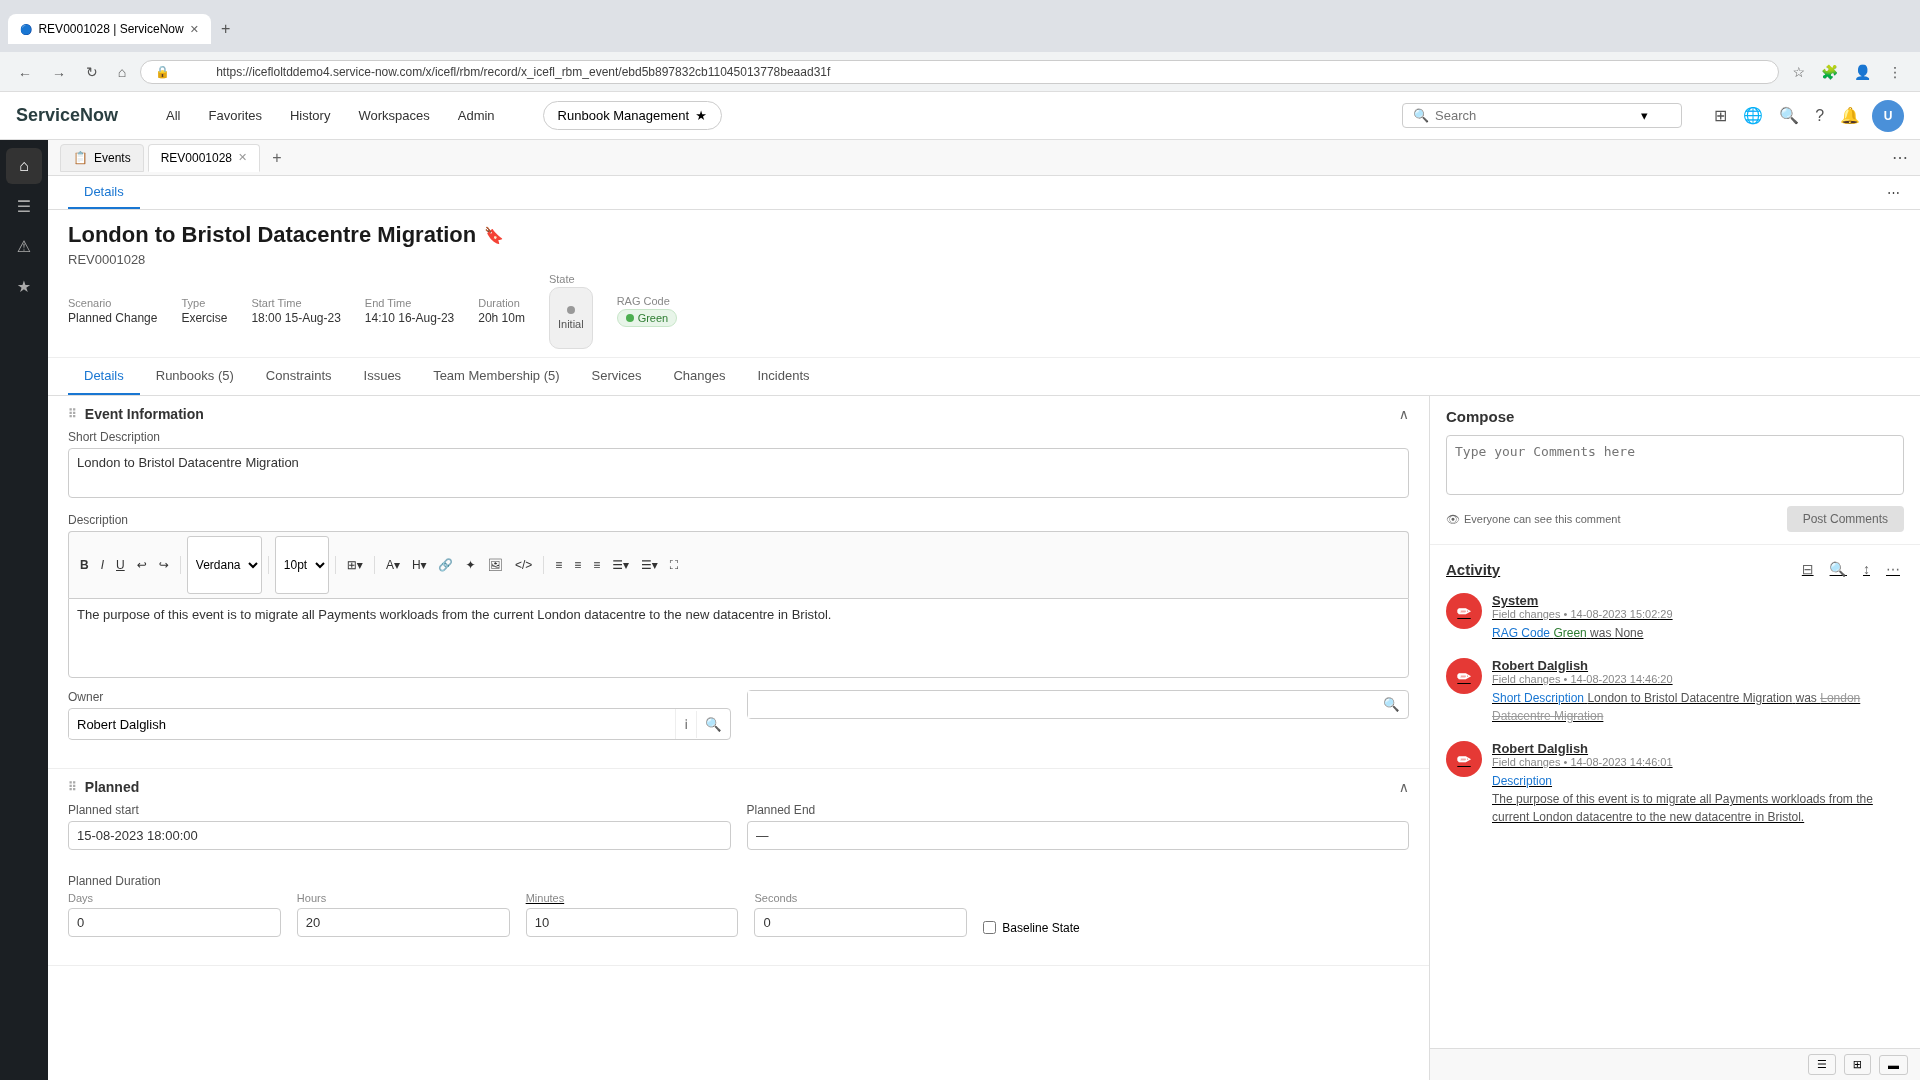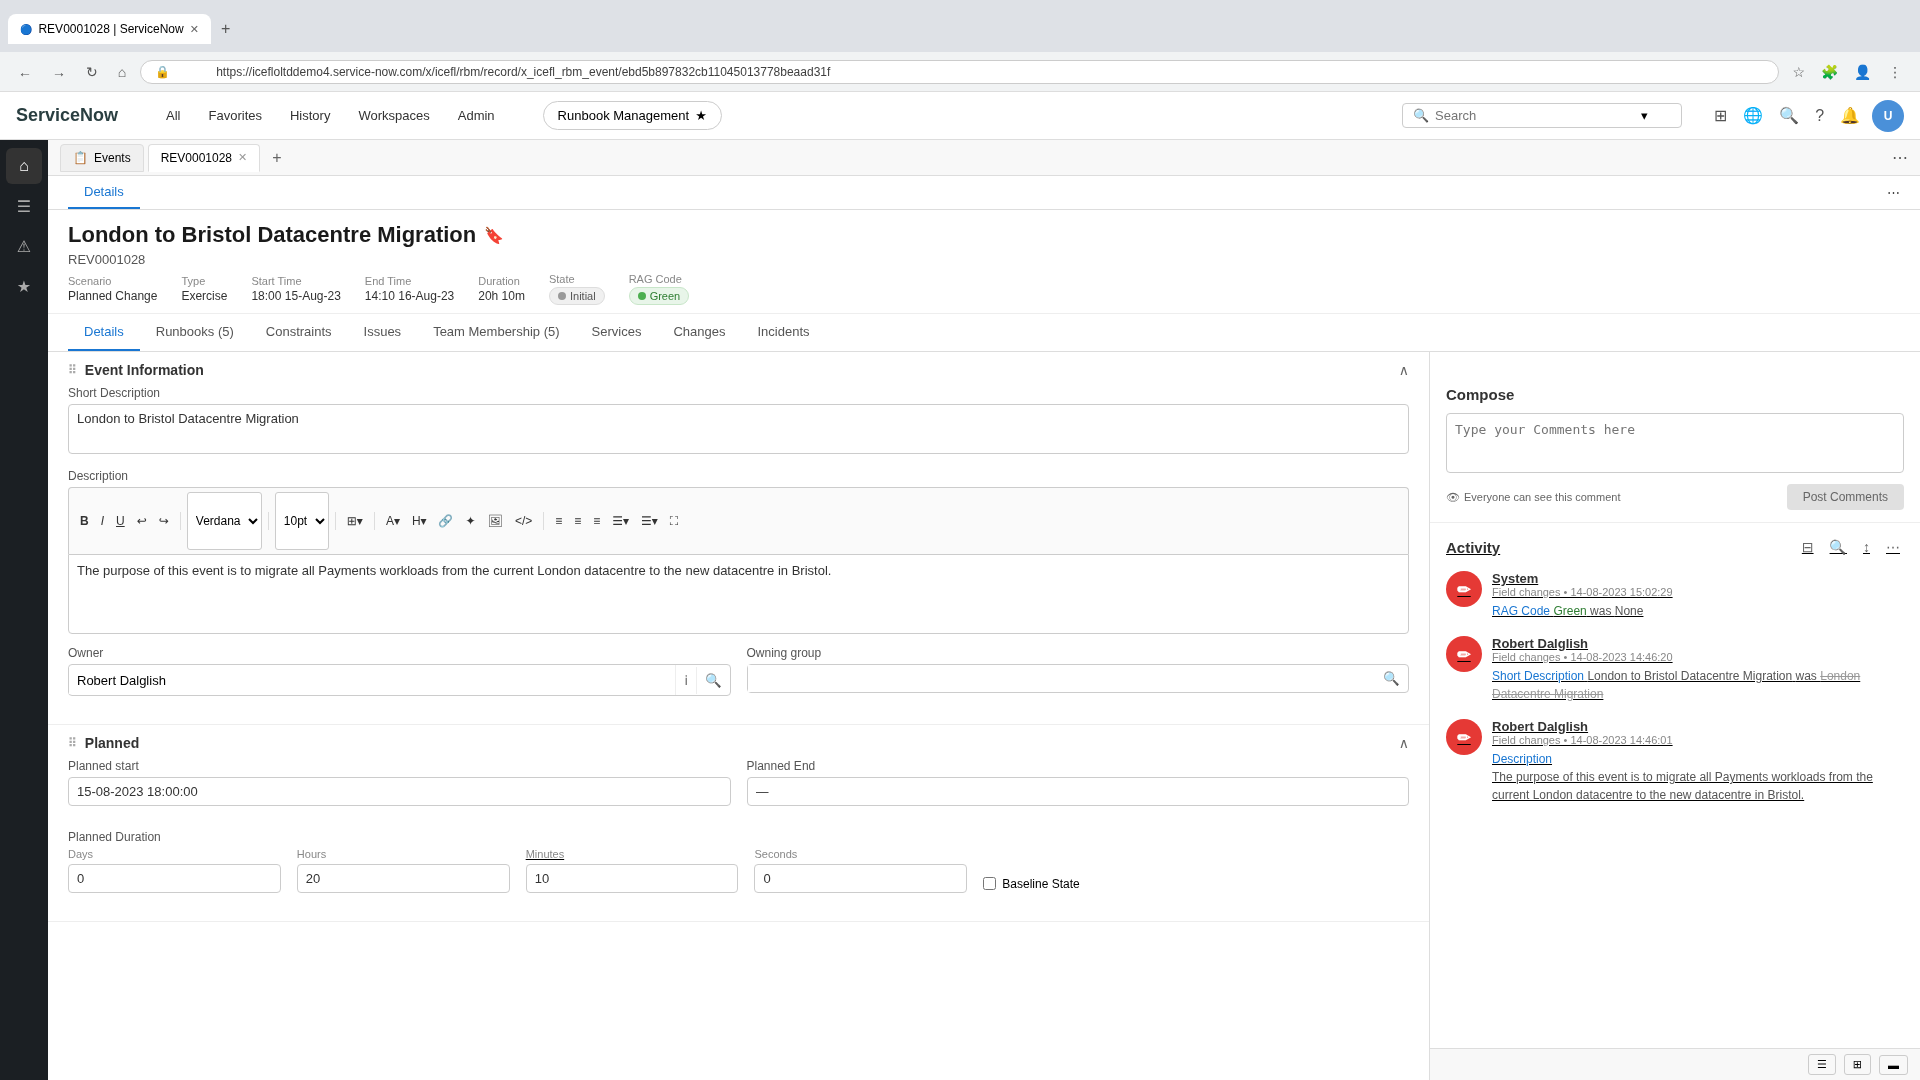--- a/index.html
+++ b/index.html
@@ -52,21 +52,21 @@
     .sn-page-tab-add { background: none; border: none; cursor: pointer; font-size: 16px; color: #666; padding: 4px 8px; }
     .sn-tab-morebutton { margin-left: auto; background: none; border: none; cursor: pointer; font-size: 16px; color: #555; }
     .sn-record-header { padding: 12px 20px 8px; background: white; border-bottom: 1px solid #eee; }
     .sn-record-title-row { display: flex; align-items: center; justify-content: space-between; margin-bottom: 4px; }
     .sn-record-title { font-size: 22px; font-weight: 600; color: #1a1a1a; display: flex; align-items: center; gap: 8px; }
     .sn-record-id { font-size: 13px; color: #555; margin-bottom: 6px; }
     .sn-record-meta { display: flex; align-items: center; gap: 24px; font-size: 12px; color: #555; }
     .sn-meta-item { display: flex; flex-direction: column; gap: 2px; }
     .sn-meta-label { color: #888; font-size: 11px; }
     .sn-meta-value { color: #333; font-size: 12px; }
-    .sn-state-badge { display: flex; align-items: center; gap: 4px; background: #f0f0f0; border-radius: 10px; padding: 2px 8px; font-size: 11px; border: 1px solid #ddd; }
+    .sn-state-badge { display: flex; align-items: center; gap: 4px; background: #f0f0f0; border-radius: 10px; padding: 18px 8px; font-size: 11px; border: 1px solid #ddd; flex-direction: column; }
     .sn-green-badge { display: flex; align-items: center; gap: 4px; background: #e8f5e9; border-radius: 10px; padding: 2px 8px; font-size: 11px; border: 1px solid #c8e6c9; color: #2e7d32; }
     .dot-green { width: 8px; height: 8px; border-radius: 50%; background: #4caf50; }
     .dot-gray { width: 8px; height: 8px; border-radius: 50%; background: #999; }
     
     
     .sn-action-buttons { display: flex; gap: 8px; align-items: center; }
     .sn-btn { padding: 7px 16px; border-radius: 4px; font-size: 13px; cursor: pointer; font-weight: 500; border: none; }
     .sn-btn-approve { background: #1976d2; color: white; }
     .sn-btn-overview { background: #1976d2; color: white; }
     .sn-btn-planner { background: #1976d2; color: white; }
@@ -107,21 +107,21 @@
     .sn-field-with-icons input { flex: 1; border: none; outline: none; padding: 6px 8px; font-size: 13px; }
     .sn-field-icon-btn { background: none; border: none; cursor: pointer; padding: 6px 8px; color: #666; border-left: 1px solid #eee; }
     .sn-field-search-btn { background: none; border: none; cursor: pointer; padding: 6px 8px; color: #666; }
     
     
     .sn-two-col { display: flex; gap: 16px; margin-bottom: 12px; }
     .sn-two-col > * { flex: 1; }
     
     
     .sn-compose { padding: 12px 16px; border-bottom: 1px solid #eee; }
-    .sn-compose-title { font-size: 15px; font-weight: 600; color: #333; margin-bottom: 10px; margin-top: 22px; }
+    .sn-compose-title { font-size: 15px; font-weight: 600; color: #333; margin-bottom: 10px; }
     .sn-compose-textarea { width: 100%; border: 1px solid #ccc; border-radius: 4px; padding: 8px; font-size: 13px; min-height: 60px; resize: none; color: #999; }
     .sn-compose-footer { display: flex; align-items: center; justify-content: space-between; margin-top: 8px; }
     .sn-compose-note { font-size: 11px; color: #666; display: flex; align-items: center; gap: 4px; }
     .sn-post-btn { background: #e0e0e0; border: none; border-radius: 4px; padding: 6px 16px; font-size: 12px; cursor: pointer; color: #666; }
     
     
     .sn-activity { flex: 1; overflow-y: auto; padding: 12px 16px; text-decoration: underline; }
     .sn-activity-header { display: flex; align-items: center; justify-content: space-between; margin-bottom: 12px; }
     .sn-activity-title { font-size: 15px; font-weight: 600; color: #333; }
     .sn-activity-actions { display: flex; gap: 8px; color: #666; }
@@ -362,21 +362,20 @@
             <div class="sn-two-col">
               <div class="sn-field" style="margin-bottom:0;">
                 <div class="sn-field-label">Owner</div>
                 <div class="sn-field-with-icons">
                   <input type="text" value="Robert Dalglish" style="border: none; outline: none; padding: 6px 8px; font-size: 13px; flex: 1 1 0%;">
                   <button class="sn-field-icon-btn">ℹ</button>
                   <button class="sn-field-icon-btn">🔍</button>
                 </div>
               </div>
               <div class="sn-field" style="margin-bottom:0;">
-                <div class="sn-field-label">Owning group</div>
                 <div class="sn-field-with-icons">
                   <input type="text" style="border: none; outline: none; padding: 6px 8px; font-size: 13px; flex: 1 1 0%;" value="">
                   <button class="sn-field-search-btn">🔍</button>
                 </div>
               </div>
             </div>
             <div style="height:16px;"></div>
           </div>
 
           <div class="sn-section">

